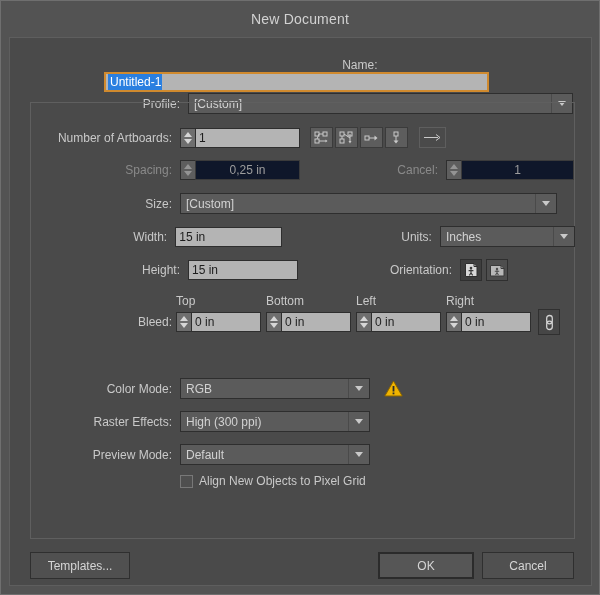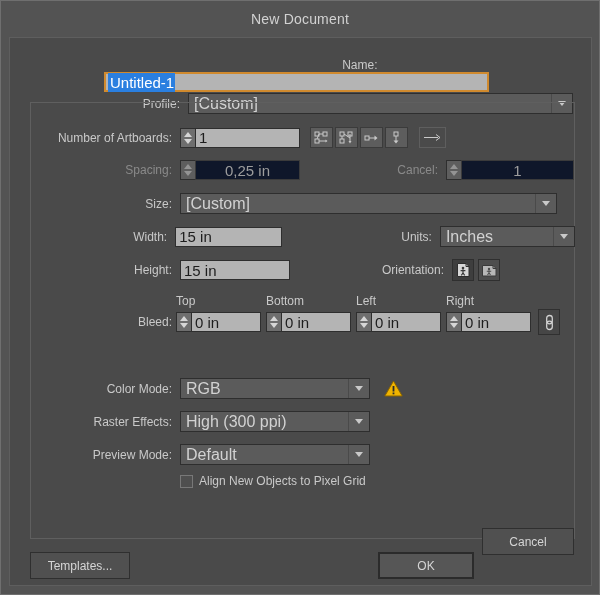--- a/index.html
+++ b/index.html
@@ -69,21 +69,21 @@
     color: #c9c9c9;
   }
 
   
   .tinput {
     background: #b4b4b4;
     border: 1px solid #2e2e2e;
     box-sizing: border-box;
     height: 20px;
     color: #1d1d1d;
-    font-size: 15px;
+    font-size: 12px;
     font-family: "Liberation Sans", sans-serif;
     padding: 0 3px;
     display: flex;
     align-items: center;
     outline: none;
   }
   .tinput.focused {
     border: 2px solid #d08a2e;
     padding: 0 2px;
   }
@@ -101,21 +101,21 @@
 
   
   .ddl {
     background: #5b5b5b;
     border: 1px solid #2e2e2e;
     box-sizing: border-box;
     height: 21px;
     display: flex;
     align-items: center;
     color: #d2d2d2;
-    font-size: 16px;
+    font-size: 12px;
     padding-left: 5px;
     position: relative;
   }
   .ddl .arrowbox {
     position: absolute;
     right: 0; top: 0; bottom: 0;
     width: 20px;
     border-left: 1px solid #4a4a4a;
     display: flex;
     align-items: center;
@@ -379,21 +379,21 @@
       </div>
       <div class="lbl" style="width:145px; margin-left:9px;">Units:</div>
       <div class="ddl" style="width:139px; margin-left:8px;">
         <span>Inches</span>
         <span class="arrowbox">
             <i class="caret sm"></i>
           </span>
       </div>
     </div>
 
-    <div class="row" style="left:0; top:221px; width:565px;">
+    <div class="row" style="left:8px; top:221px; width:565px;">
       <div class="lbl" style="width:162px;">Height:</div>
       <div class="tinput" style="width:110px; margin-left:8px;">
         <span>15 in</span>
       </div>
       <div class="lbl" style="width:145px; margin-left:9px;">Orientation:</div>
       <div style="display:flex; gap:4px; margin-left:8px;">
         <div class="orientbtn active">
           <svg width="15" height="16" viewBox="0 0 15 16">
             <path d="M1.5 1.5 L10 1.5 L13 4.5 L13 14.5 L1.5 14.5 Z" fill="#d8d8d8" stroke="#2e2e2e" stroke-width="1"></path>
             <path d="M10 1.5 L10 4.5 L13 4.5" fill="none" stroke="#2e2e2e" stroke-width="1"></path>
@@ -515,18 +515,18 @@
       <span class="cbox" style="margin-left:8px;"></span>
       <span class="lbl">Align New Objects to Pixel Grid</span>
     </div>
 
     <div class="btn abs" style="left:20px; top:514px; width:100px;">
       <span>Templates...</span>
     </div>
     <div class="btn default abs" style="left:368px; top:514px; width:96px;">
       <span>OK</span>
     </div>
-    <div class="btn abs" style="left:472px; top:490px; width:92px;">
+    <div class="btn abs" style="left:472px; top:514px; width:92px;">
       <span>Cancel</span>
     </div>
 
   </div>
 </div>
 
 </body></html>

